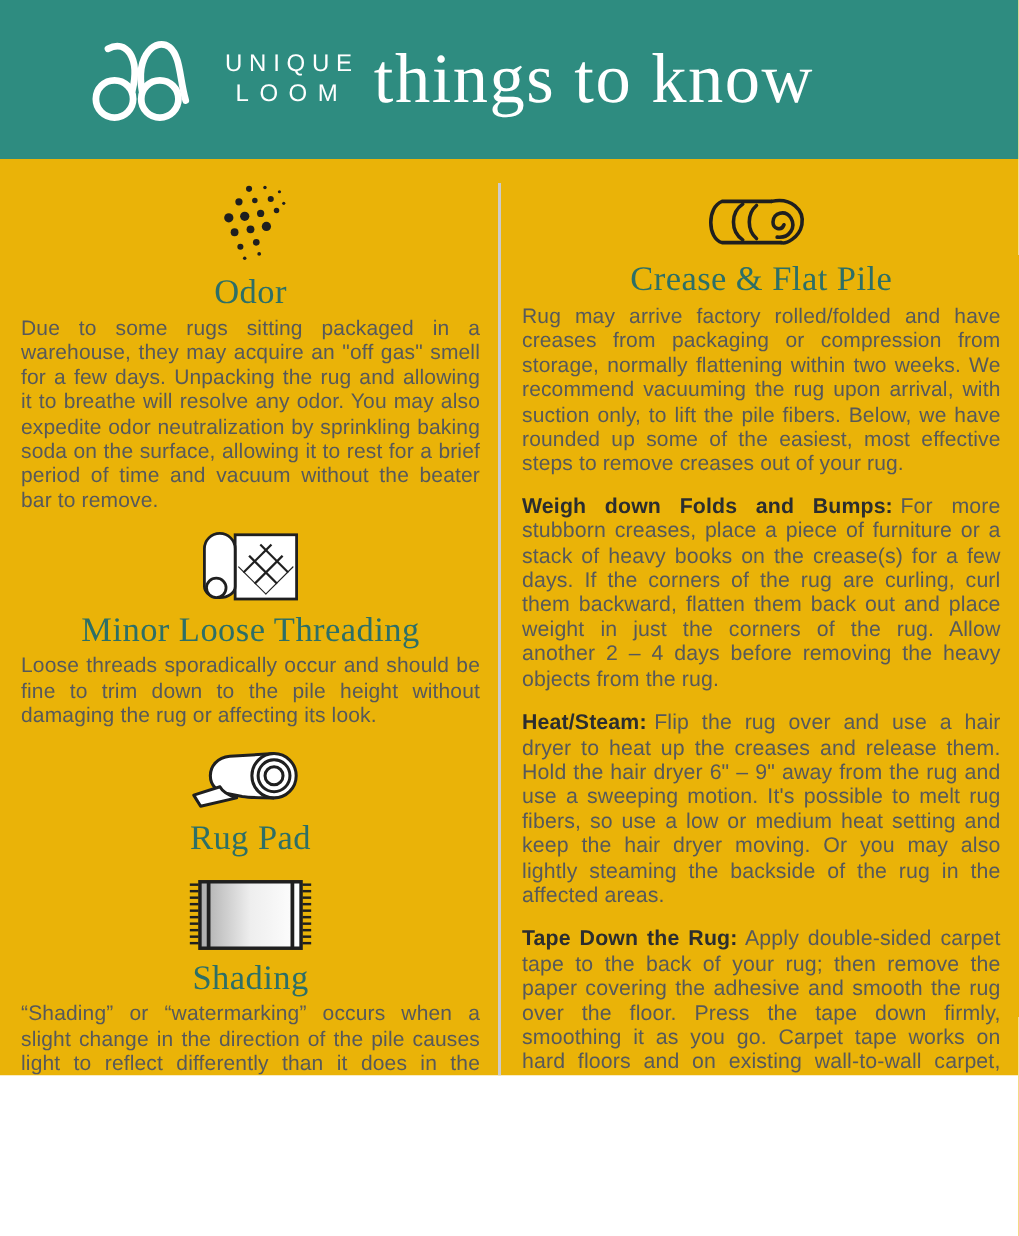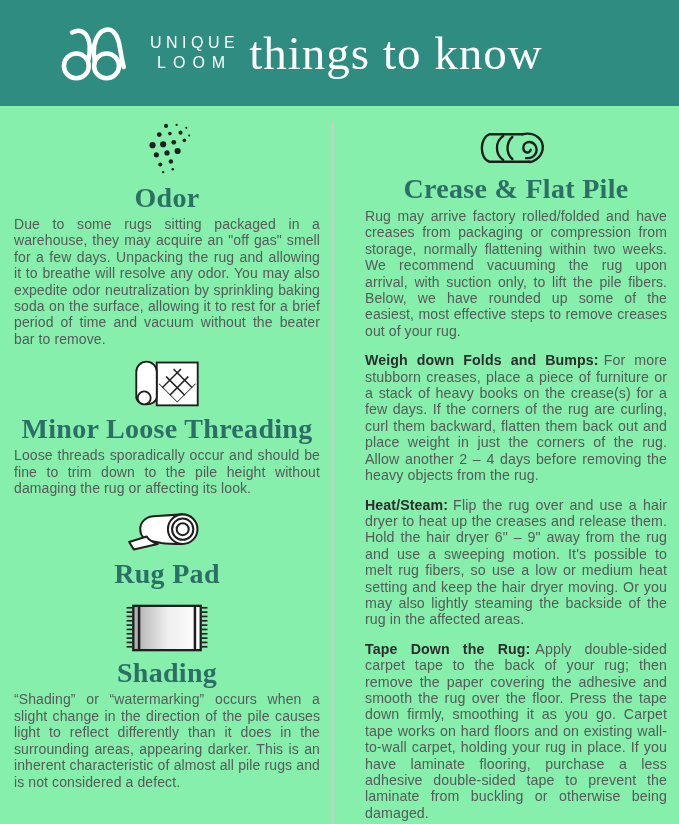--- a/index.html
+++ b/index.html
@@ -1,19 +1,19 @@
 <!DOCTYPE html>
 <html><head>
 <meta charset="utf-8">
 <style>
   * { margin: 0; padding: 0; box-sizing: border-box; }
   html, body { background: #ffffff; }
   .page {
-    width: 679px; height: 824px;
-    background: #86efac;
+    width: 679px; height: 717px;
+    background: #eab308;
     font-family: "Liberation Sans", sans-serif;
     overflow: hidden;
     position: relative;
   }
   
   .header {
     height: 106px;
     background: #2e8c80;
     display: flex;
     align-items: center;
@@ -37,30 +37,30 @@
     font-size: 47px;
     font-weight: 500;
     letter-spacing: 1px;
     padding-left: 10px;
     white-space: nowrap;
   }
   
   .main { display: flex; height: 718px; }
   .col-left  { width: 332px; padding: 0 12px 0 14px; }
   .divider   { width: 2px; background: #cccccc; margin-top: 16px; }
-  .col-right { flex: 1; padding: 0 12px 0 31px; }
+  .col-right { flex: 1; padding: 0 12px 0 14px; }
 
   .section { text-align: center; }
   .icon-box { display: flex; justify-content: center; }
   .icon-box svg { display: block; }
 
   h2 {
     font-family: "Liberation Serif", serif;
-    font-weight: 700;
-    font-size: 28px;
+    font-weight: 400;
+    font-size: 23px;
     color: #2d6f67;
     margin: 3px 0 2px 0;
     letter-spacing: 0.3px;
   }
   p.body {
     text-align: justify;
     font-size: 14px;
     line-height: 16.4px;
     color: #57595b;
     letter-spacing: 0.1px;

